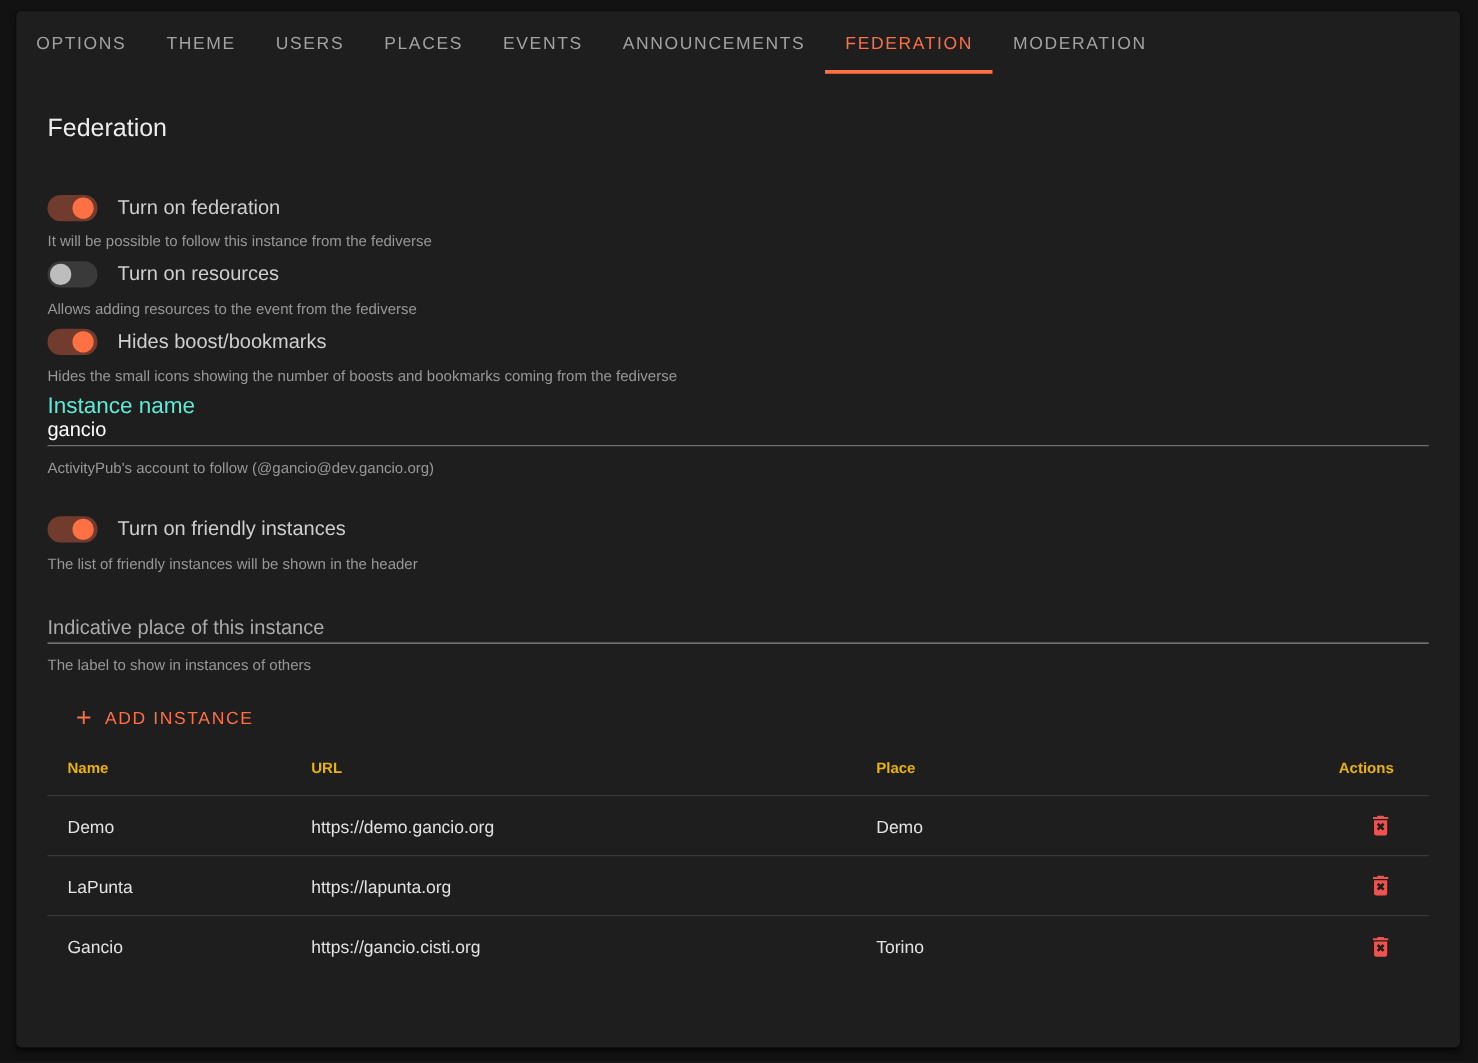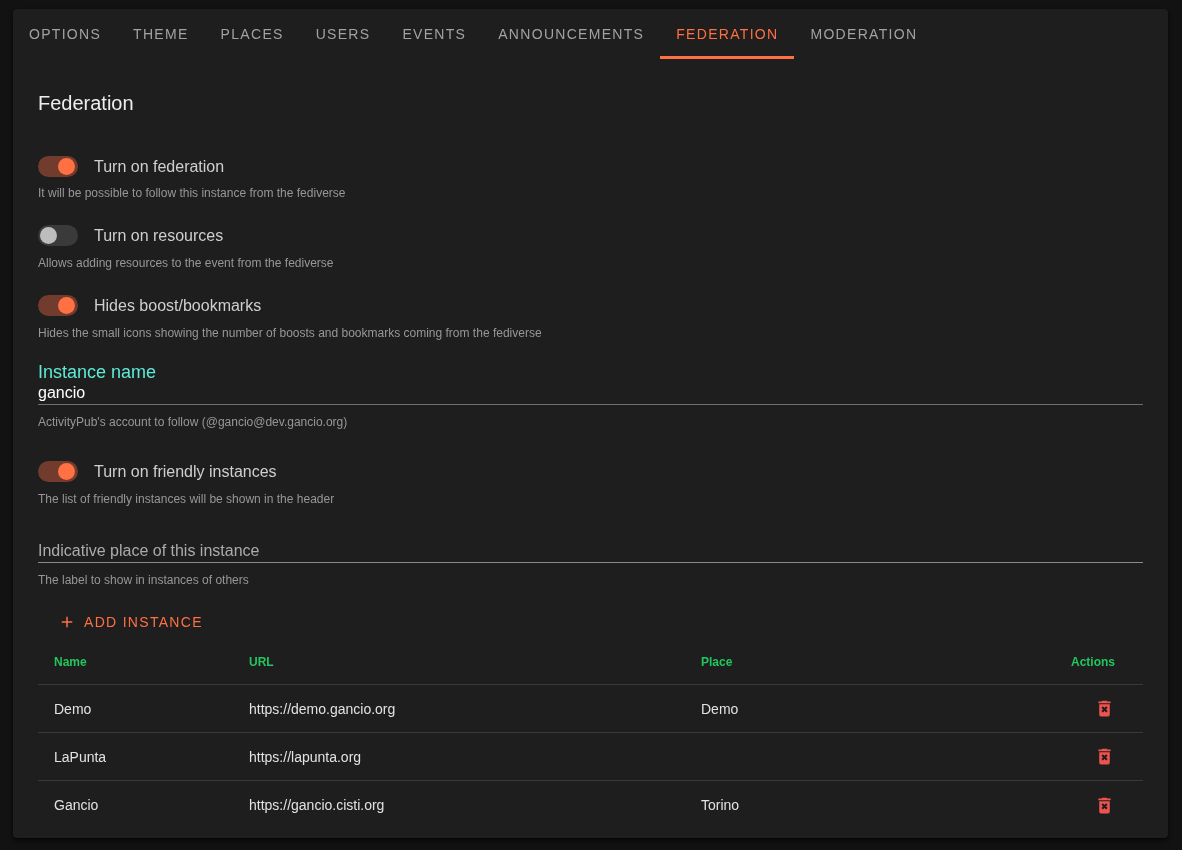--- a/index.html
+++ b/index.html
@@ -26,60 +26,60 @@
   .toggle-row { display:flex; align-items:center; height:21px; }
   .switch { position:relative; width:40px; height:21px; flex:0 0 auto; cursor:pointer; }
   .switch .track { position:absolute; inset:0; border-radius:11px; background:#3a3a3a; }
   .switch .thumb { position:absolute; top:2px; left:2px; width:17px; height:17px;
                    border-radius:50%; background:#bdbdbd; }
   .switch.on .track { background:#713c2d; }
   .switch.on .thumb { left:auto; right:3px; background:var(--accent); }
   .toggle-label { margin-left:16px; font-size:16px; color:#cfcfcf;text-align:right; }
 
   .hint { font-size:12px; color:#979797; line-height:14px; }
-  .mt9{margin-top:9px}.mt10{margin-top:10px}.mt21{margin-top:25px}
+  .mt9{margin-top:9px}.mt10{margin-top:10px}.mt21{margin-top:9px}
   .mt22{margin-top:32px}.mt35{margin-top:35px}.mt41{margin-top:41px}
 
   
   .field-label { font-size:18px; color:#5eead4; line-height:14px; }
   .text-input { display:block; width:100%; background:transparent; border:none; outline:none;
                 border-bottom:1px solid #6f6f6f; font-family:"Liberation Sans", sans-serif;
                 font-size:16px; color:#ffffff; line-height:19px; padding:0 0 2px 0; border-radius:0; }
   .named-input { margin-top:4px; }
   .placeholder-input { border-bottom:1px solid #8a8a8a; }
   .placeholder-input::placeholder { color:#ababab; opacity:1; }
 
   
   .add-btn { margin:17px 0 0 12px; display:inline-flex; align-items:center; gap:8px; height:36px;
              padding:0 8px; color:var(--accent); font-size:14px; font-weight:400;
              letter-spacing:1.3px; border-radius:4px; cursor:pointer; }
   .add-btn svg { display:block; }
 
   
   .thead { display:flex; align-items:center; height:45px; border-bottom:1px solid #3a3a3a;
-           font-size:12px; font-weight:700; color:#22c55e; }
+           font-size:12px; font-weight:700; color:#eab308; }
   .trow { display:flex; align-items:center; height:48px; border-bottom:1px solid #3a3a3a;
           font-size:14px; color:#e2e2e2; }
   .trow:last-child { border-bottom:none; }
   .c-name { width:211px; padding-left:16px; }
   .c-url { width:452px; }
   .c-place { width:283px; }
   .c-actions { flex:1; display:flex; justify-content:flex-end; padding-right:28px; }
   .del-btn { cursor:pointer; display:flex; align-items:center; }
 </style>
 </head>
 <body>
 
 <div class="card">
 
   <div class="tabbar">
     <div class="tab">OPTIONS</div>
     <div class="tab">THEME</div>
+    <div class="tab">USERS</div>
     <div class="tab">PLACES</div>
-    <div class="tab">USERS</div>
     <div class="tab">EVENTS</div>
     <div class="tab">ANNOUNCEMENTS</div>
     <div class="tab on">FEDERATION</div>
     <div class="tab">MODERATION</div>
   </div>
 
   <div class="content">
     <h1 class="page-title">Federation</h1>
 
     

